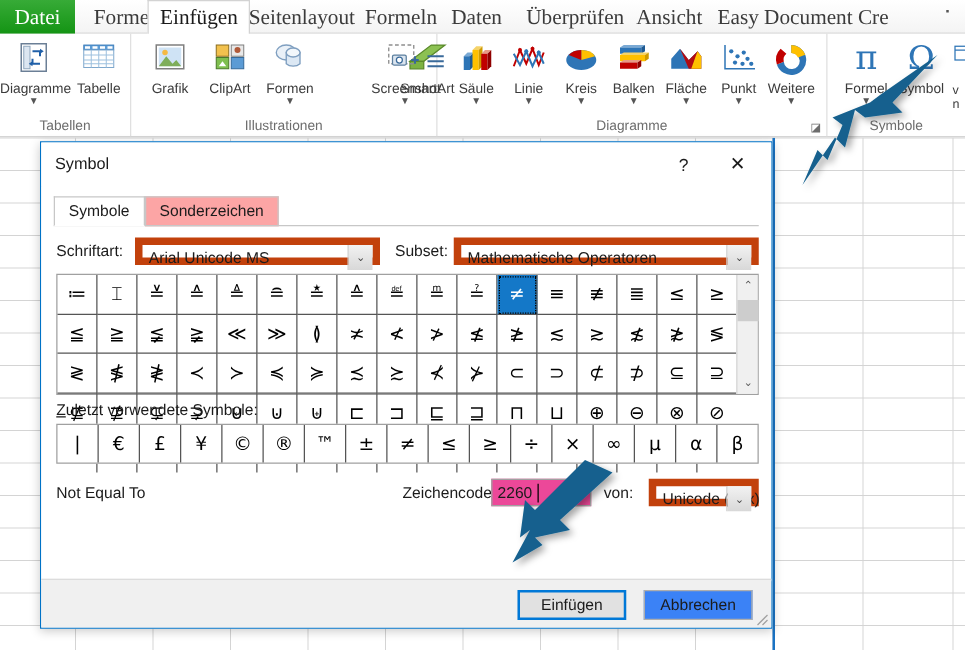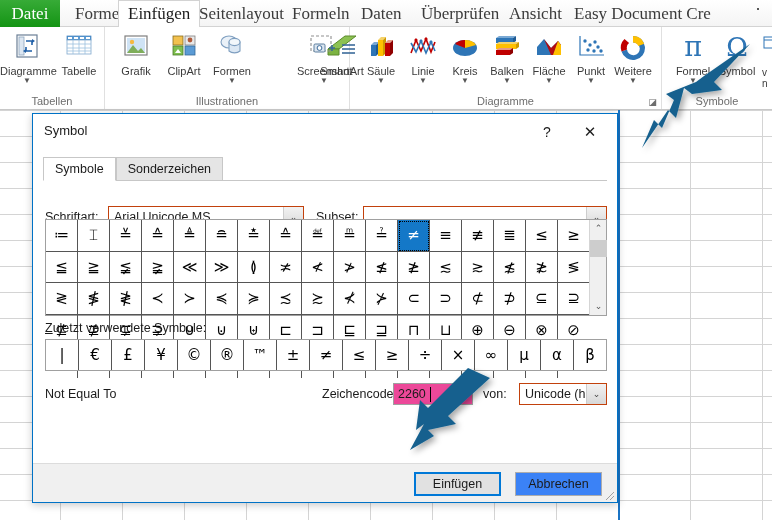--- a/index.html
+++ b/index.html
@@ -115,30 +115,30 @@
   #dlg-tabs { position:absolute; left:10px; top:8px; height:24px; }
   .dtab {
     float:left; height:24px; line-height:23px; padding:0 11px;
     font-size:12.5px; color:#1b1b1b; border:1px solid #ffffff;
     cursor:default;
   }
   .dtab.sel {
     background:#ffffff; border:1px solid #c7c7c7; border-bottom:1px solid #ffffff;
     position:relative; z-index:3;
   }
-  .dtab.unsel { background:#e5e5e5; border:1px solid #c7c7c7; }
+  .dtab.unsel { background:#fca5a5; border:1px solid #c7c7c7; }
   #tabstrip-line {
     position:absolute; left:10px; top:31px; width:564px; height:1px; background:#c7c7c7;
   }
 
   
-  .fieldrow { position:absolute; left:12px; top:41px; width:562px; height:24px;margin-top:16px; }
+  .fieldrow { position:absolute; left:12px; top:41px; width:562px; height:24px; }
   .flabel { position:absolute; font-size:12.5px; color:#1b1b1b; top:4px; }
   .combo {
-    position:absolute; height:22px; border:1px solid #c2410c; background:#ffffff;
+    position:absolute; height:22px; border:6px solid #c2410c; background:#ffffff;
   }
   .combo .val {
     position:absolute; left:5px; top:3px; font-size:12.5px; color:#1b1b1b; white-space:nowrap;
   }
   .combo .arrow {
     position:absolute; right:0; top:0; width:20px; height:20px;
     background:linear-gradient(to bottom,#f2f2f2,#d8d8d8);
     border-left:1px solid #cdcdcd;
     text-align:center; line-height:20px; font-size:9px; color:#444;
   }
@@ -500,20 +500,21 @@
     </div>
 
     <div class="fieldrow">
       <div class="flabel" style="left:0px;">Schriftart:</div>
       <div class="combo" style="left:63px; width:196px;">
         <div class="val">Arial Unicode MS</div>
         <div class="arrow">⌄</div>
       </div>
       <div class="flabel" style="left:271px;">Subset:</div>
       <div class="combo" style="left:318px; width:244px;">
+        <div class="val">Mathematische Operatoren</div>
         <div class="arrow">⌄</div>
       </div>
     </div>
 
     <div id="sym-grid-wrap">
       <div id="sym-grid">
           <div class="srow">
             <div class="scell">≔</div>
             <div class="scell">⌶</div>
             <div class="scell">≚</div>

